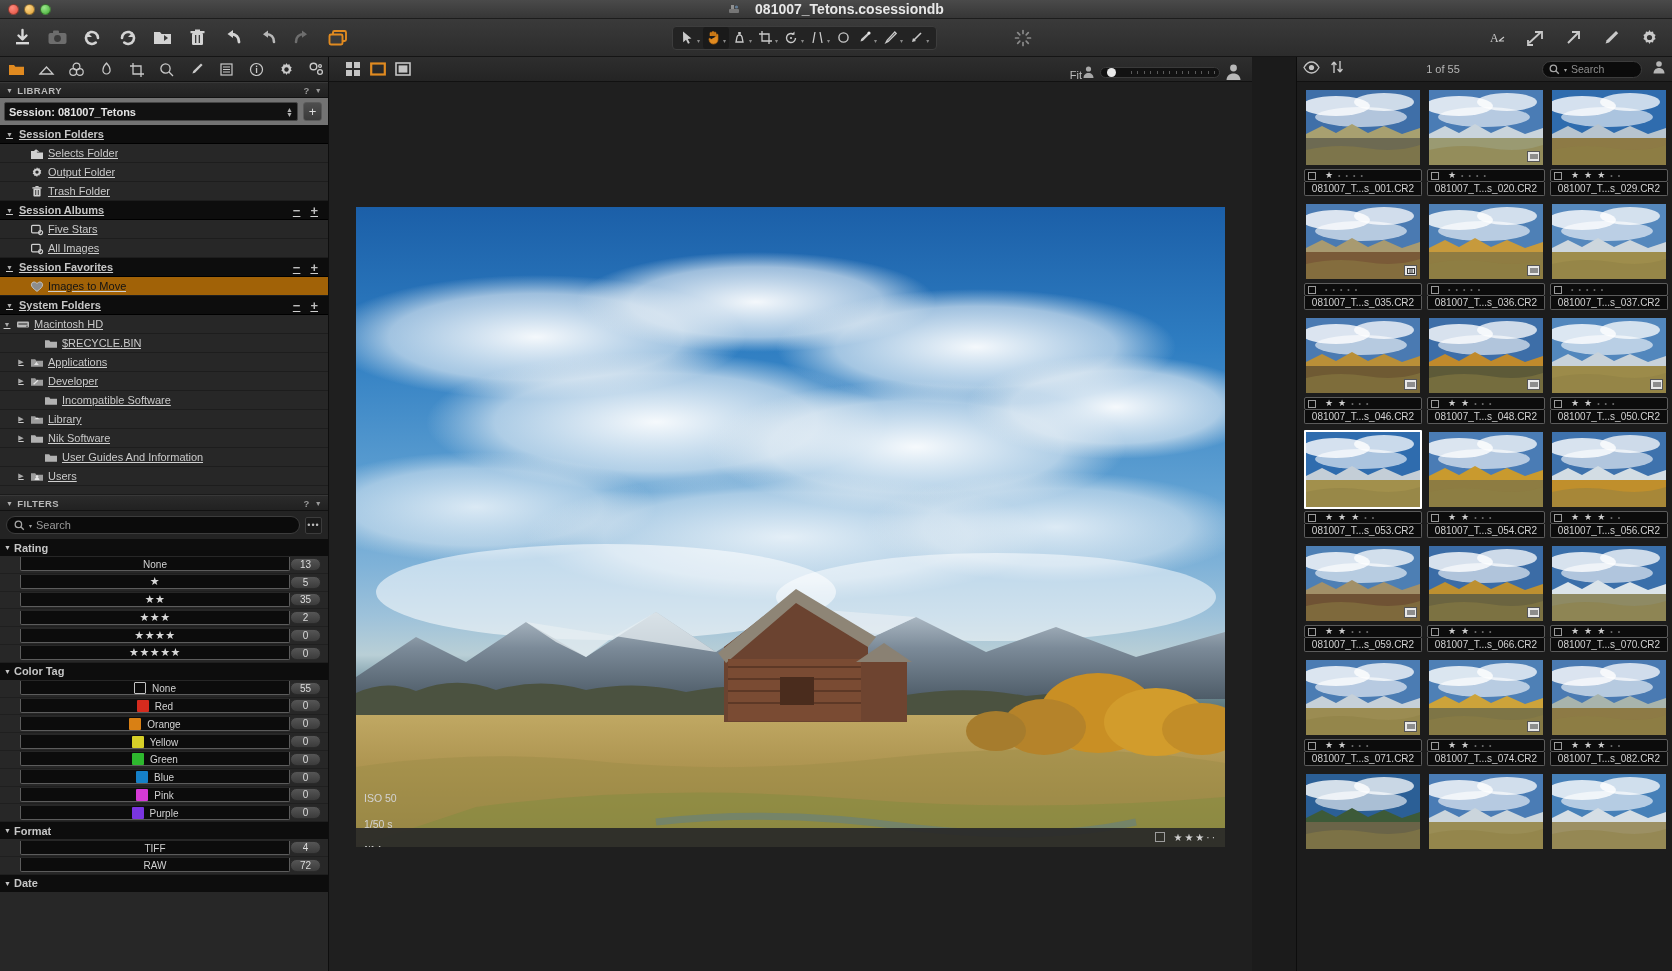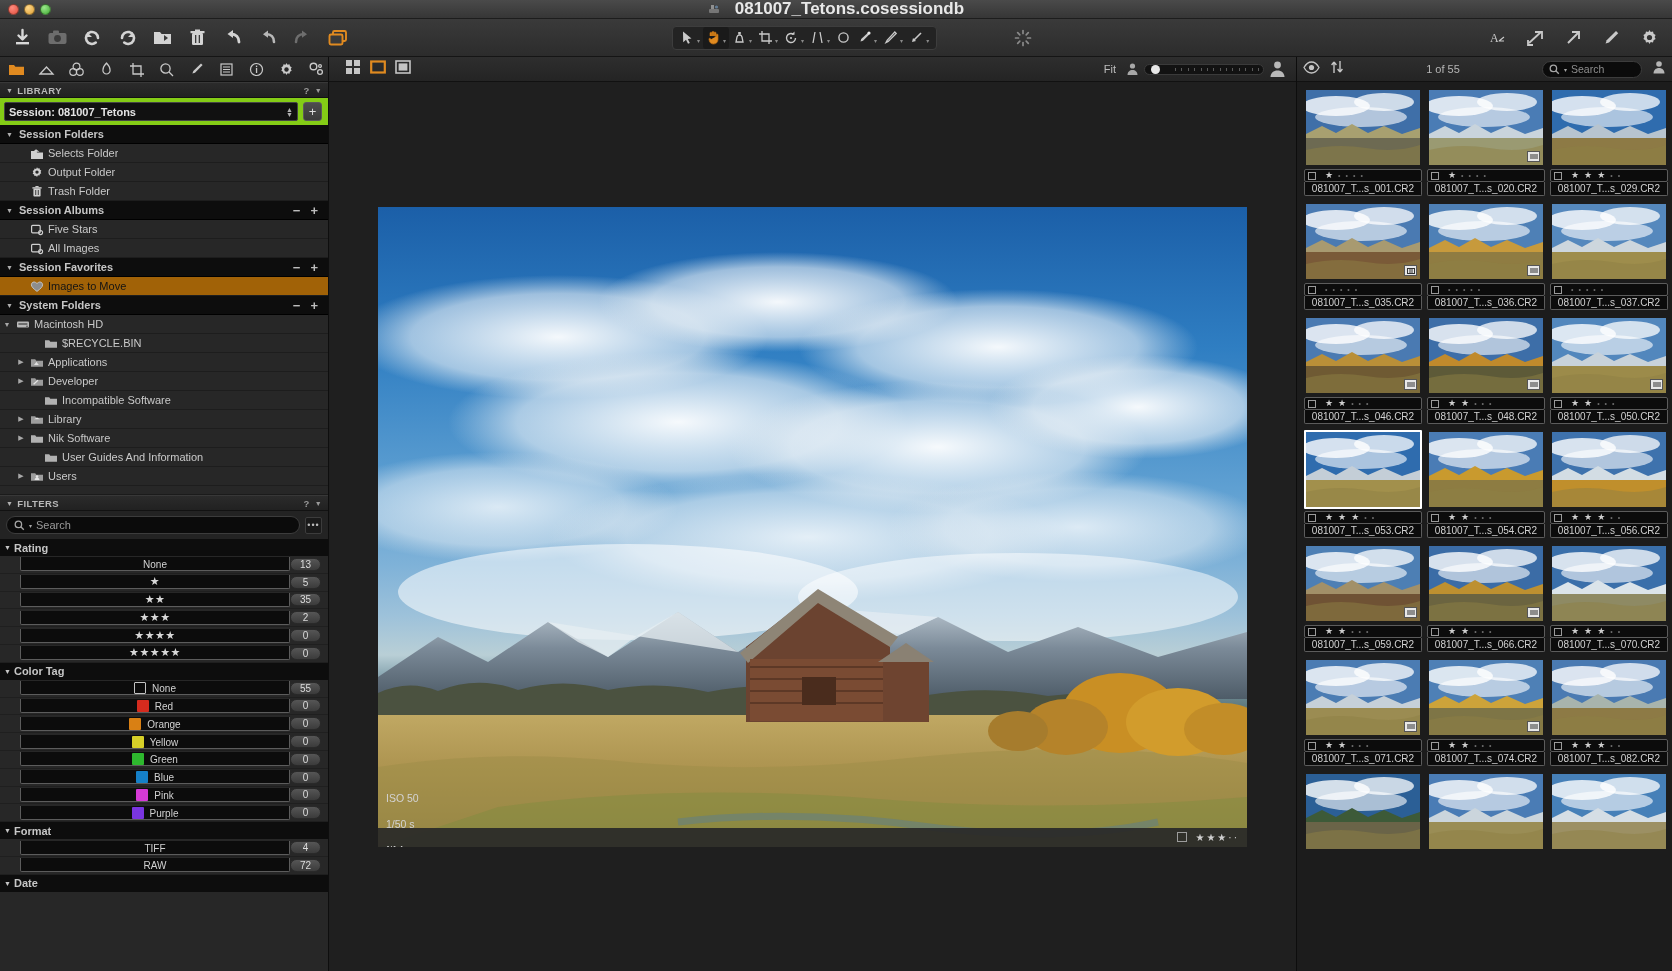--- a/index.html
+++ b/index.html
@@ -20,21 +20,21 @@
     border-bottom: 1px solid #1d1d1d;
     display: flex; align-items: center; position: relative;
   }
   .traffic { display: flex; gap: 5px; padding-left: 8px; }
   .tl { width: 11px; height: 11px; border-radius: 50%; border: 1px solid rgba(0,0,0,.4); }
   .tl.red { background: radial-gradient(circle at 35% 30%, #ff8b7e, #e0503f); }
   .tl.yellow { background: radial-gradient(circle at 35% 30%, #ffd88a, #dfa034); }
   .tl.green { background: radial-gradient(circle at 35% 30%, #9ae98a, #41a833); }
   .title-center {
     position: absolute; left: 0; right: 0; text-align: center;
-    font-size: 17px; font-weight: bold; color: #e8e8e8;
+    font-size: 14px; font-weight: bold; color: #e8e8e8;
     display: flex; align-items: center; justify-content: center; gap: 15px;
   }
   .title-icon { width: 12px; height: 11px; display: inline-block; opacity: .75; }
 
   
   .toolbar {
     height: 38px; flex: 0 0 38px;
     background: linear-gradient(#3a3a3a, #2c2c2c);
     border-bottom: 1px solid #151515;
     display: flex; align-items: center; position: relative;
@@ -68,32 +68,32 @@
     height: 16px; background: linear-gradient(#2b2b2b,#212121);
     border-top: 1px solid #383838; border-bottom: 1px solid #121212;
     display: flex; align-items: center; padding: 0 6px;
     font-size: 9.5px; font-weight: bold; letter-spacing: .4px; color: #b9b9b9;
   }
   .ph-tri { font-size: 7px; margin-right: 4px; color: #b0b0b0; }
   .ph-spacer { flex: 1; }
   .ph-q { font-size: 9.5px; color: #9a9a9a; margin-right: 5px; }
   .ph-tri2 { font-size: 7px; color: #9a9a9a; }
 
-  .session-row { display: flex; align-items: center; gap: 5px; padding: 4px 6px 4px 4px; background:#84cc16; }
+  .session-row { display: flex; align-items: center; gap: 5px; padding: 4px 6px 4px 4px; background:#737373; }
   .session-combo {
     flex: 1; height: 19px; background: #111; border: 1px solid #454545; border-radius: 2px;
     display: flex; align-items: center; padding: 0 4px;
     font-size: 11px; font-weight: bold; color: #e4e4e4;
   }
   .combo-arrows { margin-left: auto; display: flex; flex-direction: column; line-height: 5px; font-size: 7px; color: #b0b0b0; }
   .plus-btn { width: 19px; height: 19px; background: linear-gradient(#4d4d4d,#3a3a3a); border: 1px solid #5a5a5a;
               border-radius: 3px; display: flex; align-items: center; justify-content: center;
               font-size: 13px; color: #ddd; line-height: 1; }
 
-  .tree { flex: 0 0 auto; overflow: hidden; background: #272727; }
+  .tree { flex: 0 0 auto; overflow: hidden; background: #272727; text-decoration: underline; }
   .grp {
     height: 19px; background: #0d0d0d; display: flex; align-items: center;
     font-size: 11px; font-weight: bold; color: #c6c6c6; padding-left: 6px;
     border-bottom: 1px solid #000;
   }
   .grp .tri { font-size: 7px; margin-right: 6px; color: #b0b0b0; }
   .grp .pm { margin-left: auto; display: flex; gap: 10px; padding-right: 10px; font-size: 13px; color: #bdbdbd; line-height: 1;}
   .row {
     height: 19px; display: flex; align-items: center; font-size: 11px; color: #c9c9c9;
     border-bottom: 1px solid #1d1d1d; padding-right: 6px;
@@ -125,21 +125,21 @@
     font-size: 10px; color: #dcdcdc; display: flex; align-items: center; justify-content: center; padding: 0 5px;
   }
   .stars { color: #d8d8d8; font-size: 11px; letter-spacing: .5px; }
   .sw { width: 12px; height: 12px; border-radius: 1px; display: inline-block; }
   .sw.none { background: transparent; border: 1.5px solid #c3c3c3; }
 
   
   .viewer { flex: 1 1 auto; display: flex; flex-direction: column; background: #1f1f1f; min-width: 0; }
   .viewer-bar {
     height: 25px; flex: 0 0 25px; background: linear-gradient(#2e2e2e,#242424);
-    border-bottom: 1px solid #111; display: flex; align-items: center; padding: 0 10px; gap: 10px;
+    border-bottom: 1px solid #111; display: flex; align-items: flex-end; padding: 0 10px; 
   }
   .vb-modes { display: flex; align-items: center; gap: 9px; margin-left: 6px; }
   .vb-spacer { flex: 1; }
   .fit-label { font-size: 11px; color: #bdbdbd; }
   .zoom-slider { display: flex; align-items: center; gap: 5px; }
   .slider-track {
     width: 120px; height: 11px; border-radius: 6px; background: #121212; border: 1px solid #3a3a3a;
     position: relative; display: flex; align-items: center;
   }
   .slider-knob { position: absolute; left: 6px; width: 9px; height: 9px; border-radius: 50%; background: #e8e8e8; }
@@ -155,21 +155,21 @@
     display: flex; align-items: center; font-size: 10.5px; color: #d3d3d3; padding: 0 8px;
   }
   .meta-exif { display: flex; gap: 14px; flex-direction: column; }
   .meta-file { position: absolute; left: 0; right: 0; text-align: center; font-size: 10.5px; color: #d8d8d8; }
   .meta-right { margin-left: auto; display: flex; align-items: center; gap: 8px; z-index:2;}
   .meta-chk { width: 10px; height: 10px; border: 1px solid #9c9c9c; }
   .meta-stars { font-size: 10px; color: #d0d0d0; letter-spacing: 2px; }
 
   
   .browser { width: 376px; flex: 0 0 376px; background: #1c1c1c; display: flex; flex-direction: column;
-             border-left: 1px solid #0d0d0d; min-height: 0;}
+             border-left: 1px solid #0d0d0d; min-height: 0; margin-left: 44px;}
   .br-bar {
     height: 25px; flex: 0 0 25px; background: linear-gradient(#2e2e2e,#242424);
     border-bottom: 1px solid #111; display: flex; align-items: center; padding: 0 6px; gap: 10px;
   }
   .count { flex: 1; text-align: center; font-size: 11px; color: #b5b5b5; }
   .br-search {
     width: 100px; height: 17px; background: #0b0b0b; border: 1px solid #3c3c3c; border-radius: 9px;
     display: flex; align-items: center; padding: 0 6px; gap: 4px; font-size: 10.5px; color: #8e8e8e;
   }
   .thumbs { flex: 1 1 auto; overflow: hidden; padding: 6px 0 0 7px; display: flex; flex-wrap: wrap;

